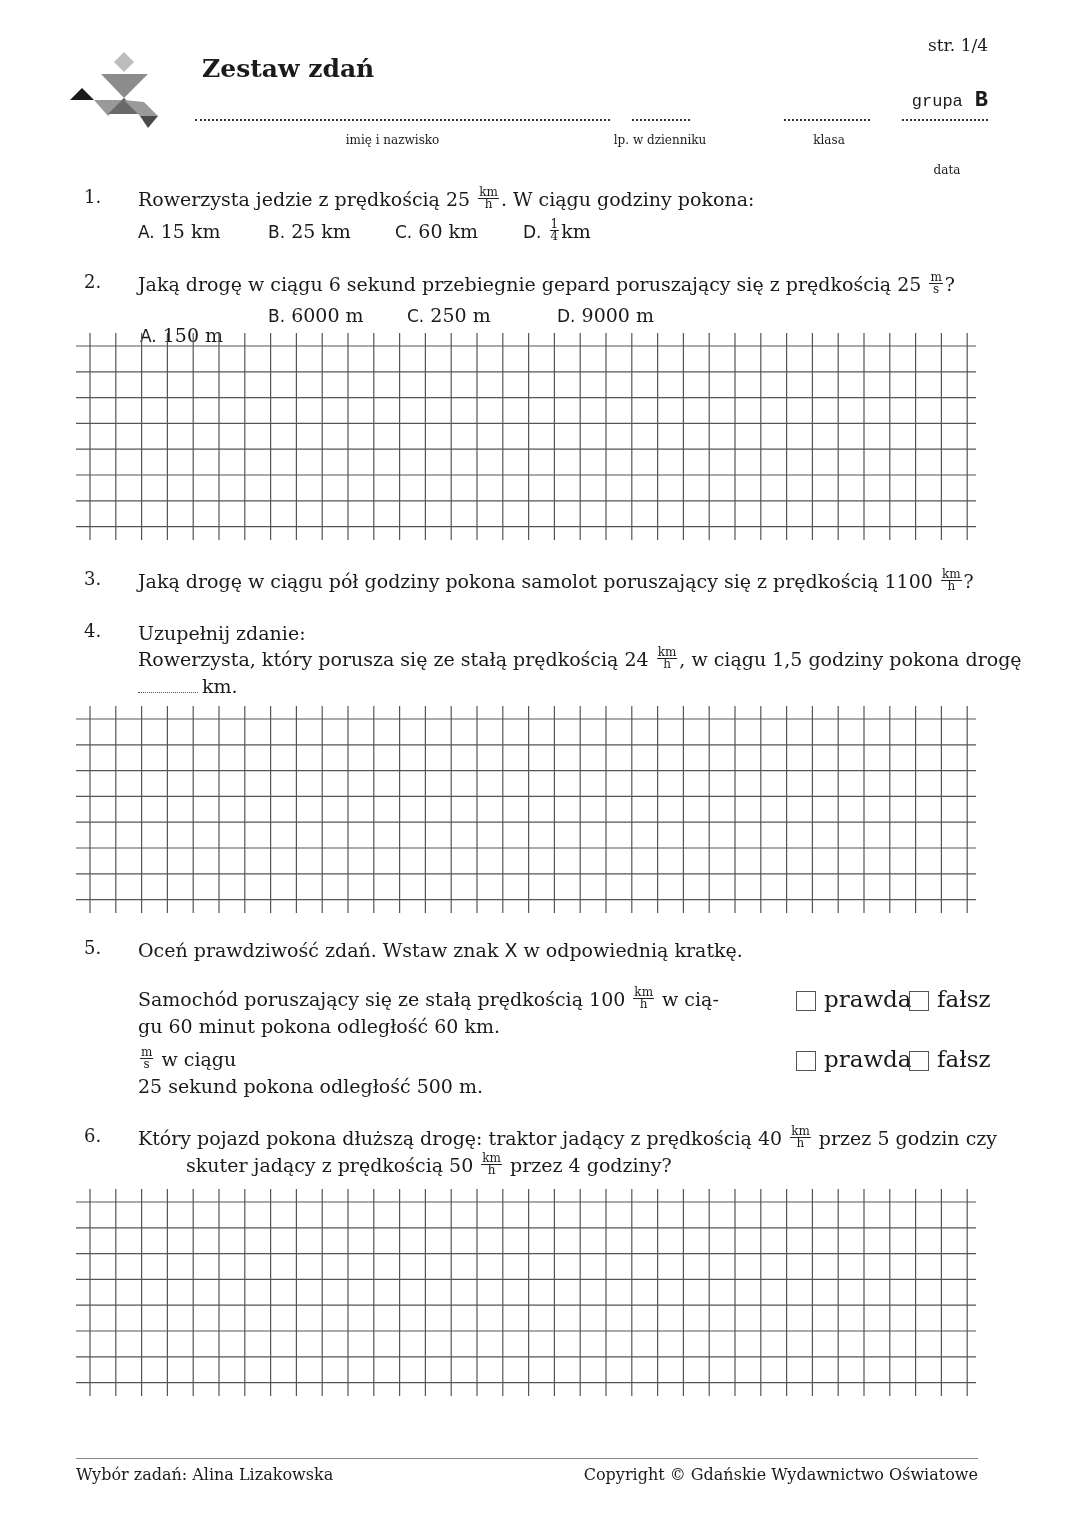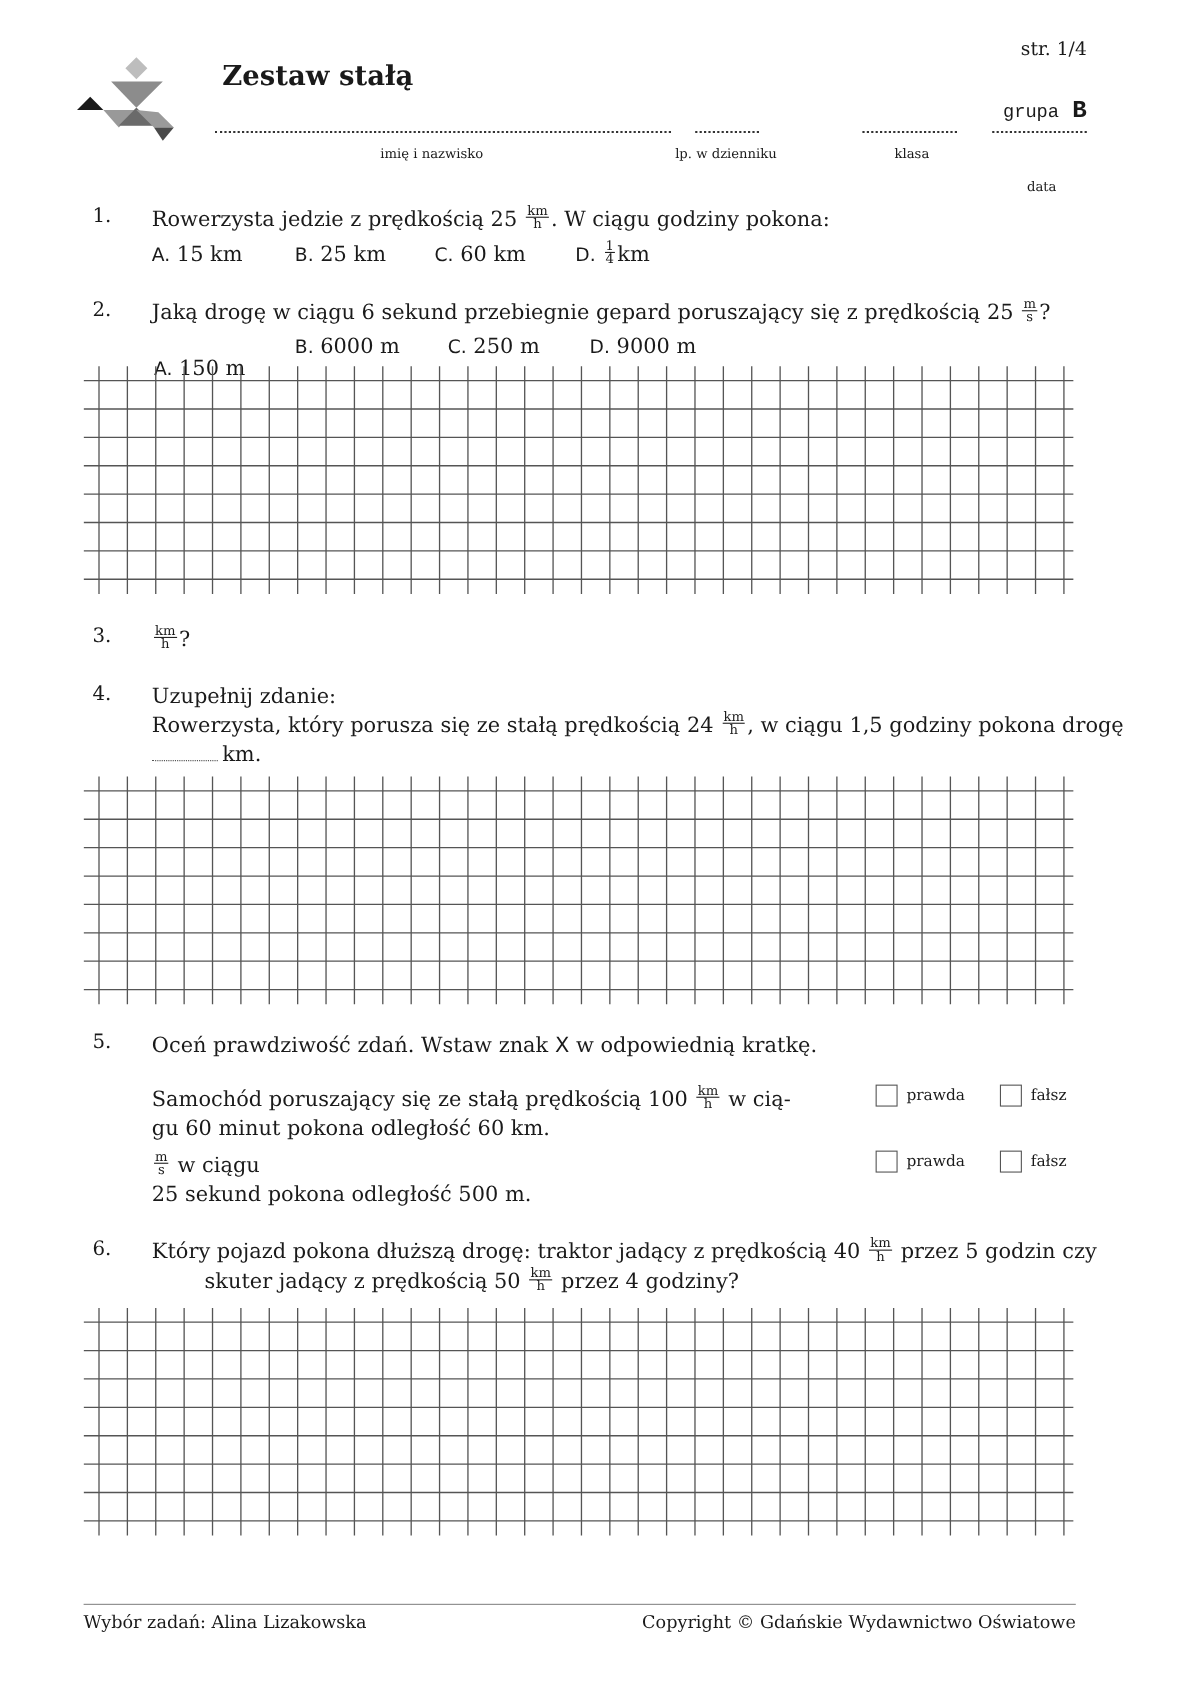--- a/index.html
+++ b/index.html
@@ -15,41 +15,41 @@
   .field-label { font-size: 12px; text-align: center; font-family: "DejaVu Serif", serif; }
   .qnum { left: 84px; font-size: 18px; font-family: "DejaVu Serif", serif; }
   .qtext { left: 138px; font-size: 19px; line-height: 27px; font-family: "DejaVu Serif", serif; white-space: nowrap; }
   .opt { font-size: 19px; font-family: "DejaVu Serif", serif; white-space: nowrap; }
   .opt .letter { font-family: "DejaVu Sans", sans-serif; font-size: 17px; }
   .frac { display: inline-block; vertical-align: middle; text-align: center; font-size: 12px; line-height: 11px; margin: 0 2px; position: relative; top: -3px; }
   .frac .num { display: block; border-bottom: 1px solid #222; padding: 0 1px; }
   .frac .den { display: block; }
   .grid { left: 76px; width: 900px; }
   .checkbox { display: inline-block; width: 20px; height: 20px; border: 1px solid #555; vertical-align: middle; margin-right: 8px; box-sizing: border-box; }
-  .tf { font-size: 14px; font-family: "DejaVu Serif", serif; white-space: nowrap; }
+  .tf { font-size: 23px; font-family: "DejaVu Serif", serif; white-space: nowrap; }
   .footer-line { left: 76px; top: 1458px; width: 902px; height: 0; border-top: 1px solid #888; }
   .footer { top: 1465px; font-size: 16px; font-family: "DejaVu Serif", serif; }
   .blank { display: inline-block; width: 60px; border-bottom: 1px dotted #555; margin-right: 4px; vertical-align: baseline; }
   .xmark { font-family: "DejaVu Sans", sans-serif; }
 </style>
 </head>
 <body>
 
 <svg class="abs logo" viewBox="0 0 94 82">
   <polygon points="56,2 66,12 56,22 46,12" fill="#bdbdbd"></polygon>
   <polygon points="33,24 80,24 56,48" fill="#8c8c8c"></polygon>
   <polygon points="56,48 40,64 72,64" fill="#5a5a5a"></polygon>
   <polygon points="2,50 14,38 26,50" fill="#1a1a1a"></polygon>
   <polygon points="26,50 56,50 40,66" fill="#999999"></polygon>
   <polygon points="40,64 56,48 72,64 56,64" fill="#6a6a6a"></polygon>
   <polygon points="56,50 72,66 90,66 76,52" fill="#9a9a9a"></polygon>
   <polygon points="72,66 90,66 80,78" fill="#4a4a4a"></polygon>
 </svg>
 
-<div class="abs title">Zestaw stałą</div>
+<div class="abs title">Zestaw zdań</div>
 <div class="abs page-num">str. 1/4</div>
 <div class="abs group">
   <span>grupa</span><b>B</b>
 </div>
 
 <div class="abs dots" style="left:195px; top:119px; width:415px;"></div>
 <div class="abs field-label" style="left:195px; top:133px; width:395px;">imię i nazwisko</div>
 
 <div class="abs dots" style="left:632px; top:119px; width:58px;"></div>
 <div class="abs field-label" style="left:600px; top:133px; width:120px;">lp. w dzienniku</div>
@@ -71,21 +71,21 @@
 <div class="abs opt" style="left:523px; top:220px;"><span class="letter">D.</span> <span class="frac"><span class="num">1</span><span class="den">4</span></span><span>km</span></div>
 
 <div class="abs qnum" style="top:271px;">2.</div>
 <div class="abs qtext" style="top:271px;">
   <span>Jaką drogę w ciągu 6 sekund przebiegnie gepard poruszający się z prędkością 25</span>
   <span class="frac"><span class="num">m</span><span class="den">s</span></span><span>?</span>
 </div>
 <div class="abs opt" style="left:140px; top:304px;margin-top:20px;"><span class="letter">A.</span> <span>150 m</span></div>
 <div class="abs opt" style="left:268px; top:304px;"><span class="letter">B.</span> <span>6000 m</span></div>
 <div class="abs opt" style="left:407px; top:304px;"><span class="letter">C.</span> <span>250 m</span></div>
-<div class="abs opt" style="left:536px; top:304px;"><span class="letter">D.</span> <span>9000 m</span></div>
+<div class="abs opt" style="left:557px; top:304px;"><span class="letter">D.</span> <span>9000 m</span></div>
 
 <svg class="abs grid grid-svg" style="top:332px; height:210px;" viewBox="0 0 900 210">
     <line x1="14" x2="14" y1="1" y2="208" stroke="#555555" stroke-width="1.2"></line>
     <line x1="39.8" x2="39.8" y1="1" y2="208" stroke="#555555" stroke-width="1.2"></line>
     <line x1="65.6" x2="65.6" y1="1" y2="208" stroke="#555555" stroke-width="1.2"></line>
     <line x1="91.4" x2="91.4" y1="1" y2="208" stroke="#555555" stroke-width="1.2"></line>
     <line x1="117.2" x2="117.2" y1="1" y2="208" stroke="#555555" stroke-width="1.2"></line>
     <line x1="143" x2="143" y1="1" y2="208" stroke="#555555" stroke-width="1.2"></line>
     <line x1="168.8" x2="168.8" y1="1" y2="208" stroke="#555555" stroke-width="1.2"></line>
     <line x1="194.6" x2="194.6" y1="1" y2="208" stroke="#555555" stroke-width="1.2"></line>
@@ -121,20 +121,21 @@
     <line x1="0" x2="900" y1="65.6" y2="65.6" stroke="#555555" stroke-width="1.2"></line>
     <line x1="0" x2="900" y1="91.4" y2="91.4" stroke="#555555" stroke-width="1.2"></line>
     <line x1="0" x2="900" y1="117.2" y2="117.2" stroke="#555555" stroke-width="1.2"></line>
     <line x1="0" x2="900" y1="143" y2="143" stroke="#555555" stroke-width="1.2"></line>
     <line x1="0" x2="900" y1="168.8" y2="168.8" stroke="#555555" stroke-width="1.2"></line>
     <line x1="0" x2="900" y1="194.6" y2="194.6" stroke="#555555" stroke-width="1.2"></line>
   </svg>
 
 <div class="abs qnum" style="top:568px;">3.</div>
 <div class="abs qtext" style="top:568px;">
+  <span>Jaką drogę w ciągu pół godziny pokona samolot poruszający się z prędkością 1100</span>
   <span class="frac"><span class="num">km</span><span class="den">h</span></span><span>?</span>
 </div>
 
 <div class="abs qnum" style="top:620px;">4.</div>
 <div class="abs qtext" style="top:620px;">Uzupełnij zdanie:</div>
 <div class="abs qtext" style="top:646px;">
   <span>Rowerzysta, który porusza się ze stałą prędkością 24</span>
   <span class="frac"><span class="num">km</span><span class="den">h</span></span><span>, w ciągu 1,5 godziny pokona drogę</span>
 </div>
 <div class="abs qtext" style="top:673px;">

